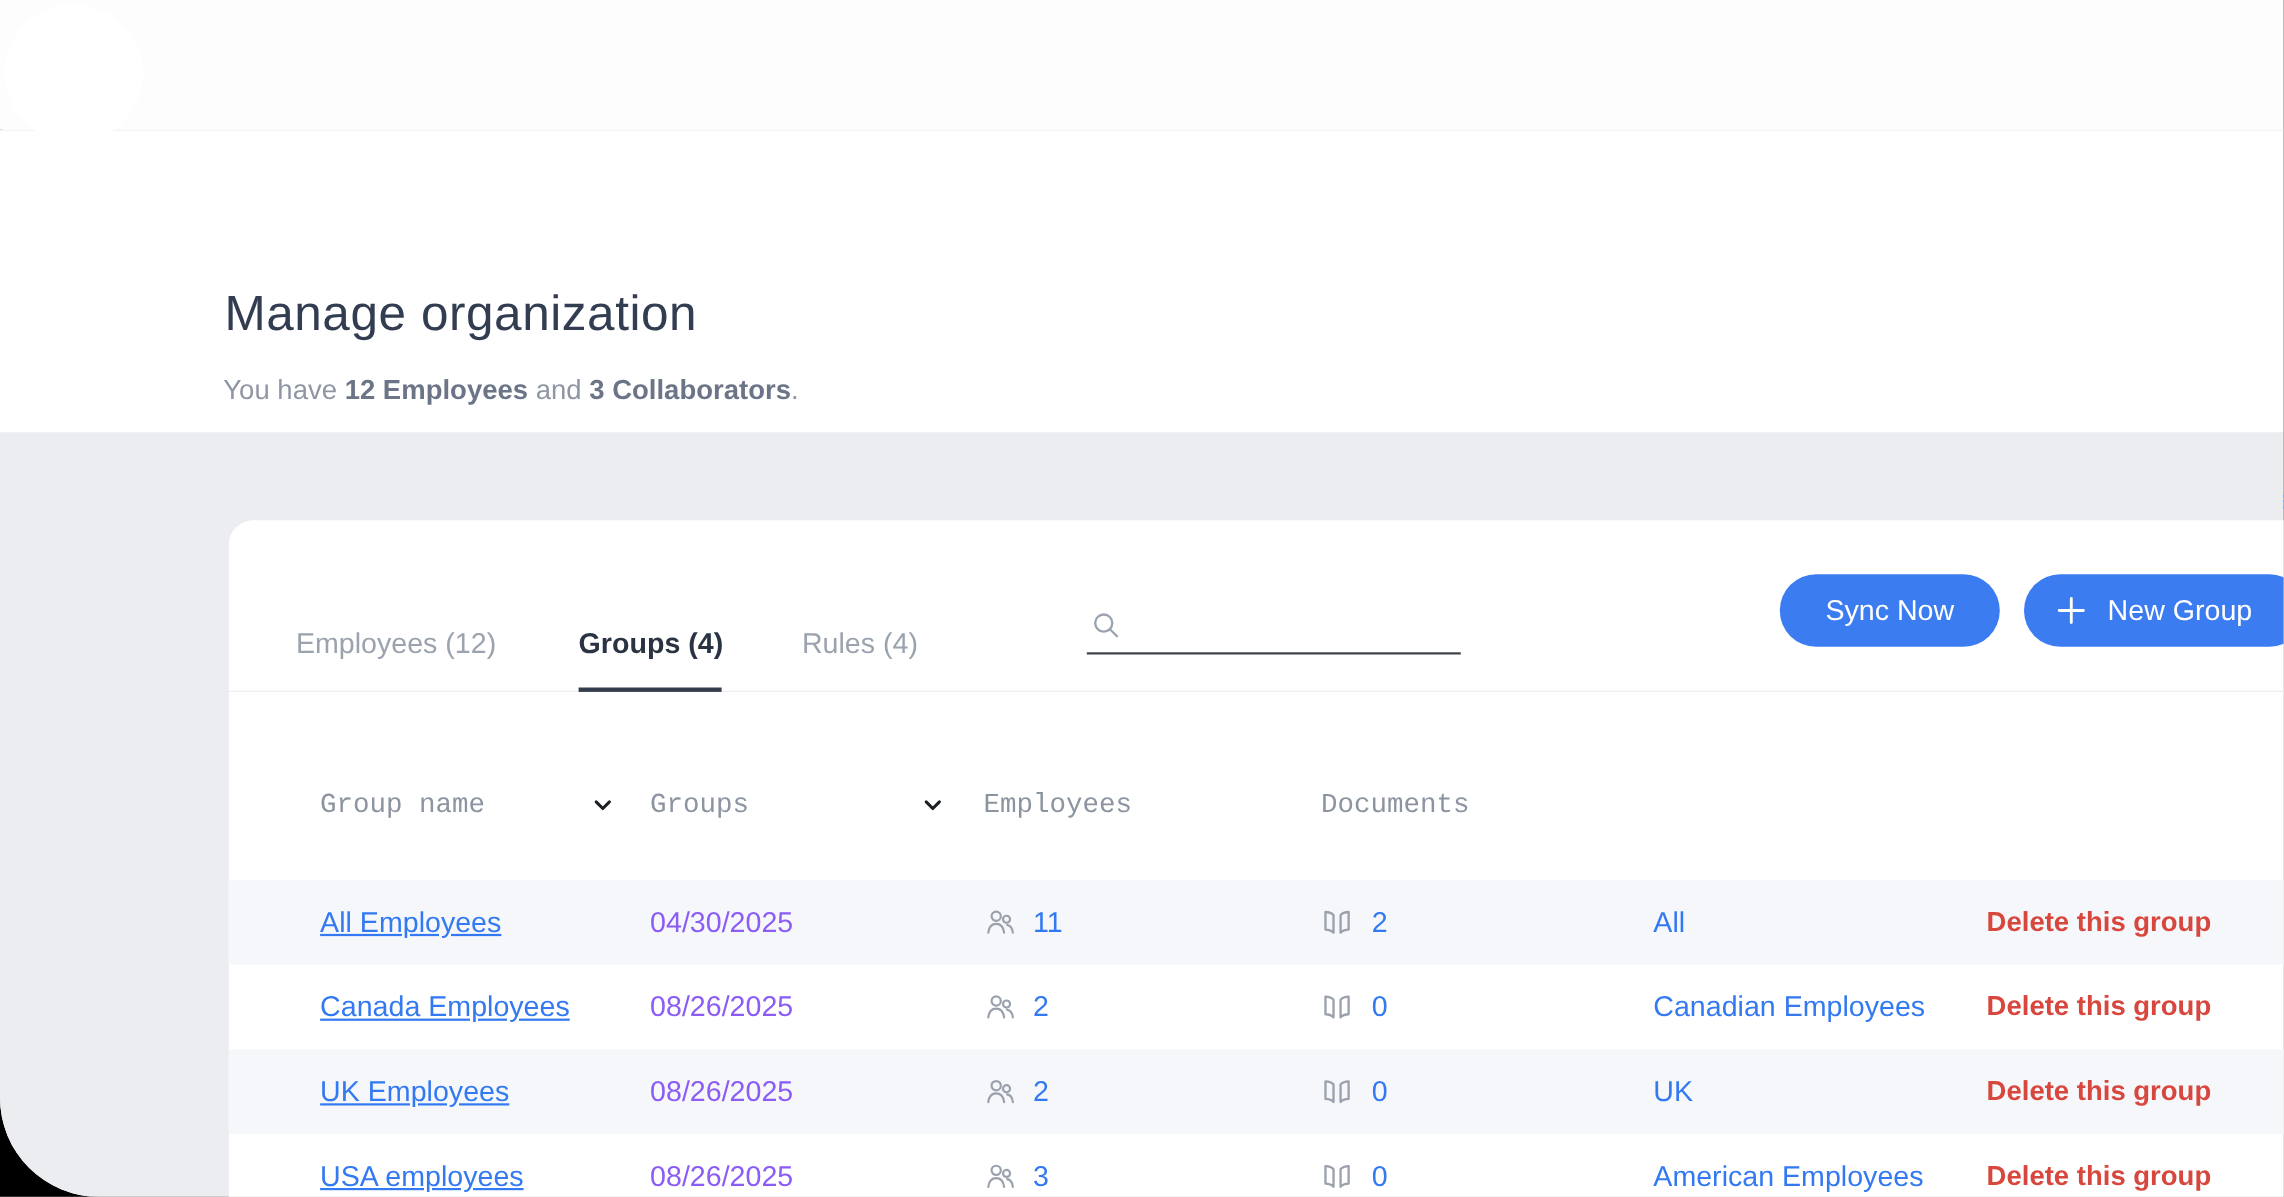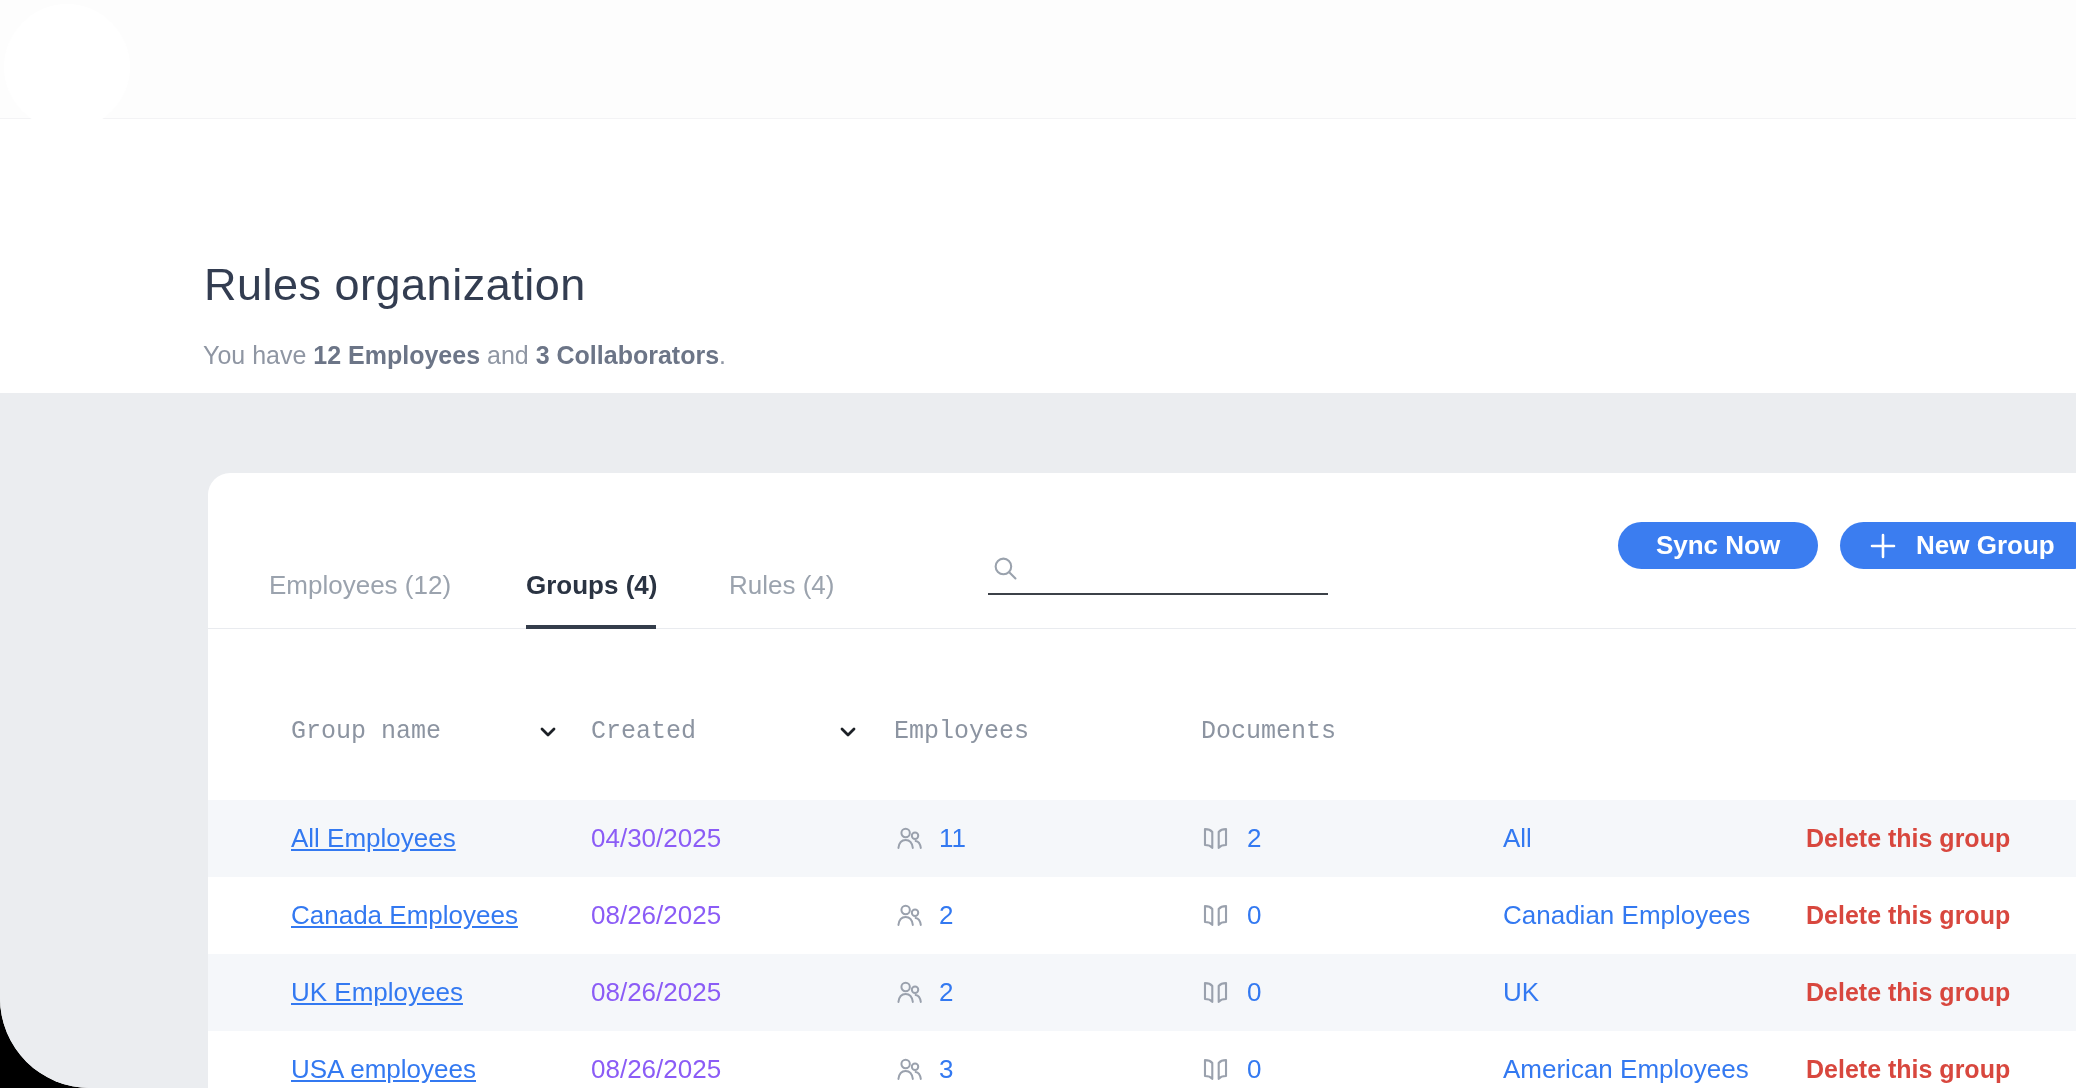--- a/index.html
+++ b/index.html
@@ -72,23 +72,23 @@
     position:absolute; left:780px; top:76px; width:340px; height:46px;
     display:flex; align-items:center; gap:14px;
     border-bottom:2px solid #3c4148; padding:0 2px 6px 4px;
   }
   .search-box input {
     border:none; outline:none; background:transparent; flex:1; min-width:0;
     font-family:"Liberation Sans", sans-serif; font-size:26px; color:#333d51;
   }
   .search-box input::placeholder { color:#9aa2ad; }
   .btn {
-    position:absolute; top:49px; height:47px; border-radius:33px;
+    position:absolute; top:49px; height:66px; border-radius:33px;
     background:#3b7df0; border:none; color:#fff; font-size:26px;
-    font-family:"Liberation Sans", sans-serif; font-weight:700;
+    font-family:"Liberation Sans", sans-serif; font-weight:400;
     display:flex; align-items:center; cursor:pointer; white-space:nowrap;
   }
   .btn-sync { left:1410px; width:200px; justify-content:center; }
   .btn-new-group { left:1632px; width:256px; padding-left:28px; gap:18px; }
   .table-header { position:absolute; left:0; top:232px; width:100%; height:54px; }
   .th {
     position:absolute; top:0; height:54px; line-height:54px;
     font-size:25px; color:#8c94a1; white-space:nowrap;font-family:Liberation Mono, monospace;
   }
   .th-sortable { cursor:pointer; }
@@ -112,21 +112,21 @@
   svg { display:block; }
 </style>
 </head>
 <body>
 
 <div class="window">
 
   <div class="topbar"></div>
 
   <div class="header-section">
-    <h1 class="page-title">Rules organization</h1>
+    <h1 class="page-title">Manage organization</h1>
 
     <p class="subtitle"><span>You have </span><b>12 Employees</b><span> and </span><b>3 Collaborators</b><span>.</span></p>
 
     <div class="main-tab mt-employees active">
       <span>
         <svg width="37" height="37" viewBox="0 0 36 36">
           <defs>
               <clipPath id="pc">
                 <circle cx="18" cy="18" r="15.4"></circle>
               </clipPath>
@@ -212,21 +212,21 @@
       <span>New Group</span>
     </button>
 
     <div class="table-header">
       <div class="th th-sortable" style="left:83px">Group name</div>
       <span class="th-chevron" style="left:328px">
         <svg width="24" height="24" viewBox="0 0 24 24" fill="none" stroke="#1c2026" stroke-width="2.8" stroke-linecap="round" stroke-linejoin="round">
             <path d="M6 9l6 6 6-6"></path>
           </svg>
       </span>
-      <div class="th th-sortable" style="left:383px">Created</div>
+      <div class="th th-sortable" style="left:383px">Groups</div>
       <span class="th-chevron" style="left:628px">
         <svg width="24" height="24" viewBox="0 0 24 24" fill="none" stroke="#1c2026" stroke-width="2.8" stroke-linecap="round" stroke-linejoin="round">
             <path d="M6 9l6 6 6-6"></path>
           </svg>
       </span>
       <div class="th" style="left:686px">Employees</div>
       <div class="th" style="left:993px">Documents</div>
     </div>
 
     <div class="rows">

